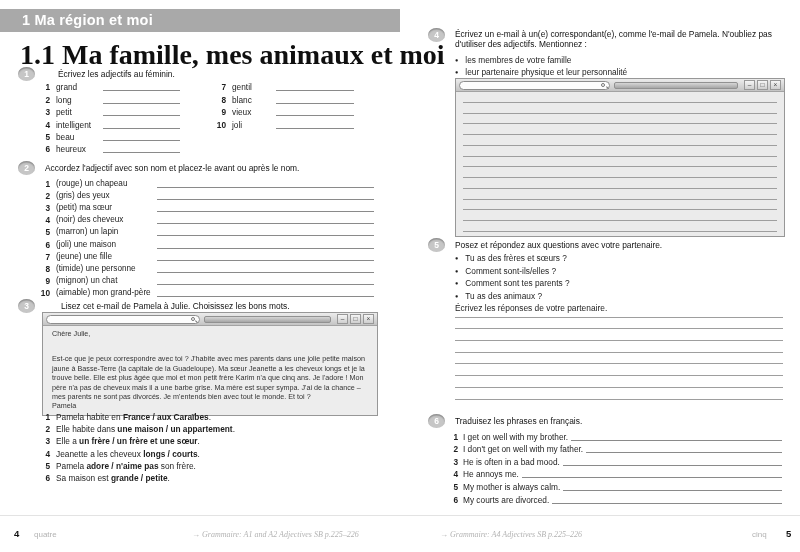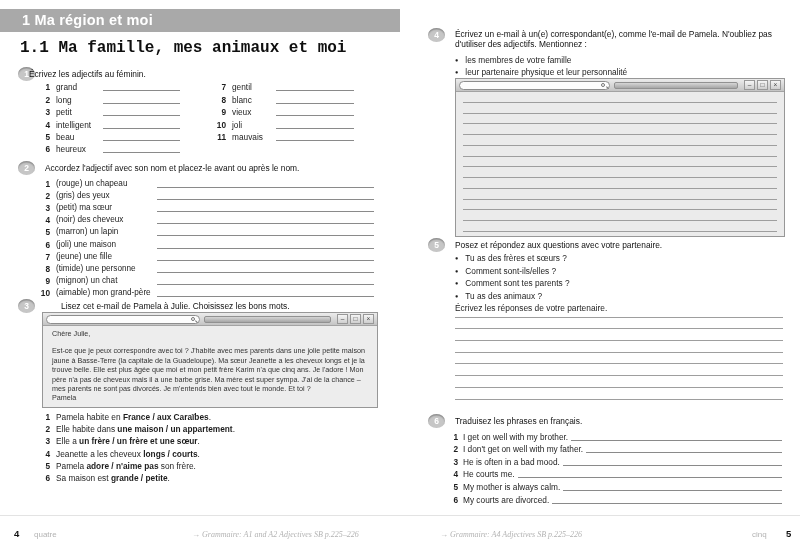--- a/index.html
+++ b/index.html
@@ -1,19 +1,19 @@
 <!DOCTYPE html>
 <html><head>
 <meta charset="utf-8">
 <style>
   *{margin:0;padding:0;box-sizing:border-box}
   html,body{width:800px;height:552px;overflow:hidden}
   body{position:relative;background:#fff;font-family:"Liberation Sans",sans-serif;color:#1d1d1d}
   .header-bar{position:absolute;left:0;top:9px;width:400px;height:23px;background:#a9a9a9;color:#fff;font-weight:bold;font-size:14.5px;line-height:23px;padding-left:22px;letter-spacing:.2px}
-  .section-title{position:absolute;left:20px;top:39px;font-family:Liberation Mono, monospace;font-weight:bold;font-size:16px;color:#0f0f0f}
+  .section-title{position:absolute;left:20px;top:39px;font-family:Liberation Serif, serif;font-weight:bold;font-size:28px;color:#0f0f0f}
   .badge{position:absolute;width:17px;height:14px;border-radius:50%;background:#c6c6c6;box-shadow:inset 0 1.5px 1.5px #8e8e8e;color:#fff;font-size:8.5px;font-weight:bold;line-height:14.5px;text-align:center}
   .instr{position:absolute;font-weight:normal;font-size:8.4px;line-height:10px;color:#111}
   .list{position:absolute;font-size:8.3px;line-height:10px}
   .row{display:flex;align-items:flex-end;height:12.2px}
   .ex1 .row{height:12.4px}
   .ex2 .row{height:12.1px}
   .ex6 .row{height:12.6px}
   .num{flex:none;font-weight:bold;text-align:right;width:12px;margin-right:6px}
   .word{flex:none;width:47px}
   .w2{width:44px}
@@ -24,21 +24,21 @@
   .ti{display:block;height:12.2px;white-space:nowrap}
   .ti .num{display:inline-block}
   .ew{position:absolute;border:1px solid #979797;background:#fff}
   .ew-tb{height:13px;background:linear-gradient(#ececec,#c4c4c4);border-bottom:1px solid #a3a3a3;display:flex;align-items:center;padding:0 3px}
   .pill{flex:none;width:47%;height:9px;background:#fdfdfd;border:1px solid #8d8d8d;border-radius:4.5px;position:relative}
   .search-icon{position:absolute;right:4px;top:1.5px;width:4px;height:4px;border:1px solid #777;border-radius:50%}
   .search-icon::after{content:"";position:absolute;left:3.2px;top:3.2px;width:2.6px;height:1px;background:#777;transform:rotate(45deg)}
   .tbar{flex:1;height:7px;margin:0 4px;background:linear-gradient(#d6d6d6,#a6a6a6);border:1px solid #919191;border-radius:2px}
   .wbtn{flex:none;width:11px;height:9.5px;margin-left:2px;background:linear-gradient(#f5f5f5,#cfcfcf);border:1px solid #989898;font-size:6.5px;line-height:8px;text-align:center;color:#4a4a4a}
   .ew-body{background:#ededed;padding:3px 9px 4px;font-size:7.2px;line-height:9.4px;color:#333}
-  .greet{margin-bottom:8px}
+  .greet{margin-bottom:16px}
   .ew-lines{background:#ebebeb;padding:0 7px 4px}
   .wl{height:10.75px;border-bottom:1px solid #9e9e9e}
   .lines5{position:absolute}
   .wl2{height:11.7px;border-bottom:1px solid #9e9e9e}
   .bullets{position:absolute;font-size:8.3px}
   .brow{display:flex;align-items:baseline;height:12.6px}
   .b4 .brow{height:12.3px}
   .dot{flex:none;font-size:5.5px;margin-right:7px;transform:translateY(-1.5px)}
   .sub{position:absolute;font-size:8.4px;color:#1d1d1d}
   .fnum{position:absolute;font-size:9.5px;font-weight:bold;color:#111}
@@ -50,21 +50,21 @@
 <body>
 
 <div>
 
   <div class="header-bar">
     <span>1 Ma région et moi</span>
   </div>
   <div class="section-title">1.1 Ma famille, mes animaux et moi</div>
 
   <div class="badge" style="left:18px;top:67px">1</div>
-  <div class="instr" style="left:29px;top:69px">Écrivez les adjectifs au féminin.</div>
+  <div class="instr" style="left:58px;top:69px">Écrivez les adjectifs au féminin.</div>
   <div class="list ex1" style="left:38px;top:80px;width:142px">
     <div class="row">
         <span class="num">1</span>
         <span class="word">grand</span>
         <span class="blank"></span>
       </div>
     <div class="row">
         <span class="num">2</span>
         <span class="word">long</span>
         <span class="blank"></span>
@@ -102,25 +102,20 @@
         <span class="blank"></span>
       </div>
     <div class="row">
         <span class="num n2">9</span>
         <span class="word w2">vieux</span>
         <span class="blank"></span>
       </div>
     <div class="row">
         <span class="num n2">10</span>
         <span class="word w2">joli</span>
-        <span class="blank"></span>
-      </div>
-    <div class="row">
-        <span class="num n2">11</span>
-        <span class="word w2">mauvais</span>
         <span class="blank"></span>
       </div>
   </div>
 
   <div class="badge" style="left:18px;top:161px">2</div>
   <div class="instr" style="left:45px;top:163px">Accordez l'adjectif avec son nom et placez-le avant ou après le nom.</div>
   <div class="list ex2" style="left:38px;top:177px;width:336px">
     <div class="row">
         <span class="num">1</span>
         <span class="lbl">(rouge) un chapeau</span>
@@ -288,21 +283,21 @@
         <span class="word" style="width:auto">I don't get on well with my father.</span>
         <span class="blank ml"></span>
       </div>
     <div class="row">
         <span class="num" style="width:10px;margin-right:5px">3</span>
         <span class="word" style="width:auto">He is often in a bad mood.</span>
         <span class="blank ml"></span>
       </div>
     <div class="row">
         <span class="num" style="width:10px;margin-right:5px">4</span>
-        <span class="word" style="width:auto">He courts me.</span>
+        <span class="word" style="width:auto">He annoys me.</span>
         <span class="blank ml"></span>
       </div>
     <div class="row">
         <span class="num" style="width:10px;margin-right:5px">5</span>
         <span class="word" style="width:auto">My mother is always calm.</span>
         <span class="blank ml"></span>
       </div>
     <div class="row">
         <span class="num" style="width:10px;margin-right:5px">6</span>
         <span class="word" style="width:auto">My courts are divorced.</span>

